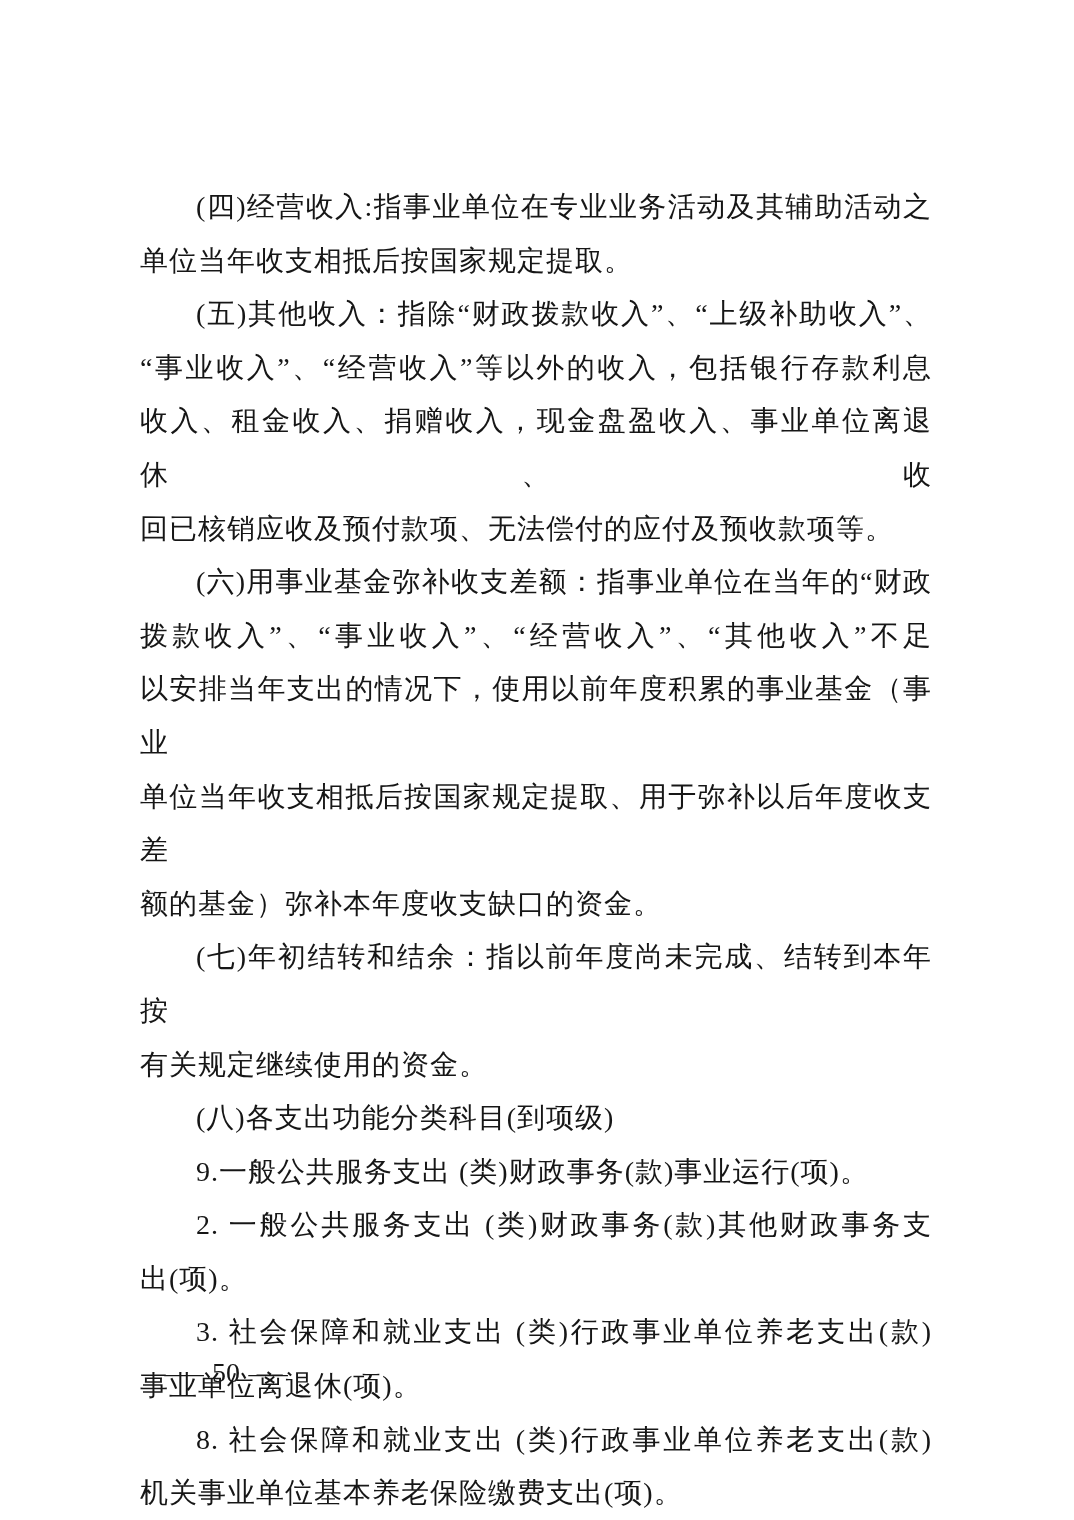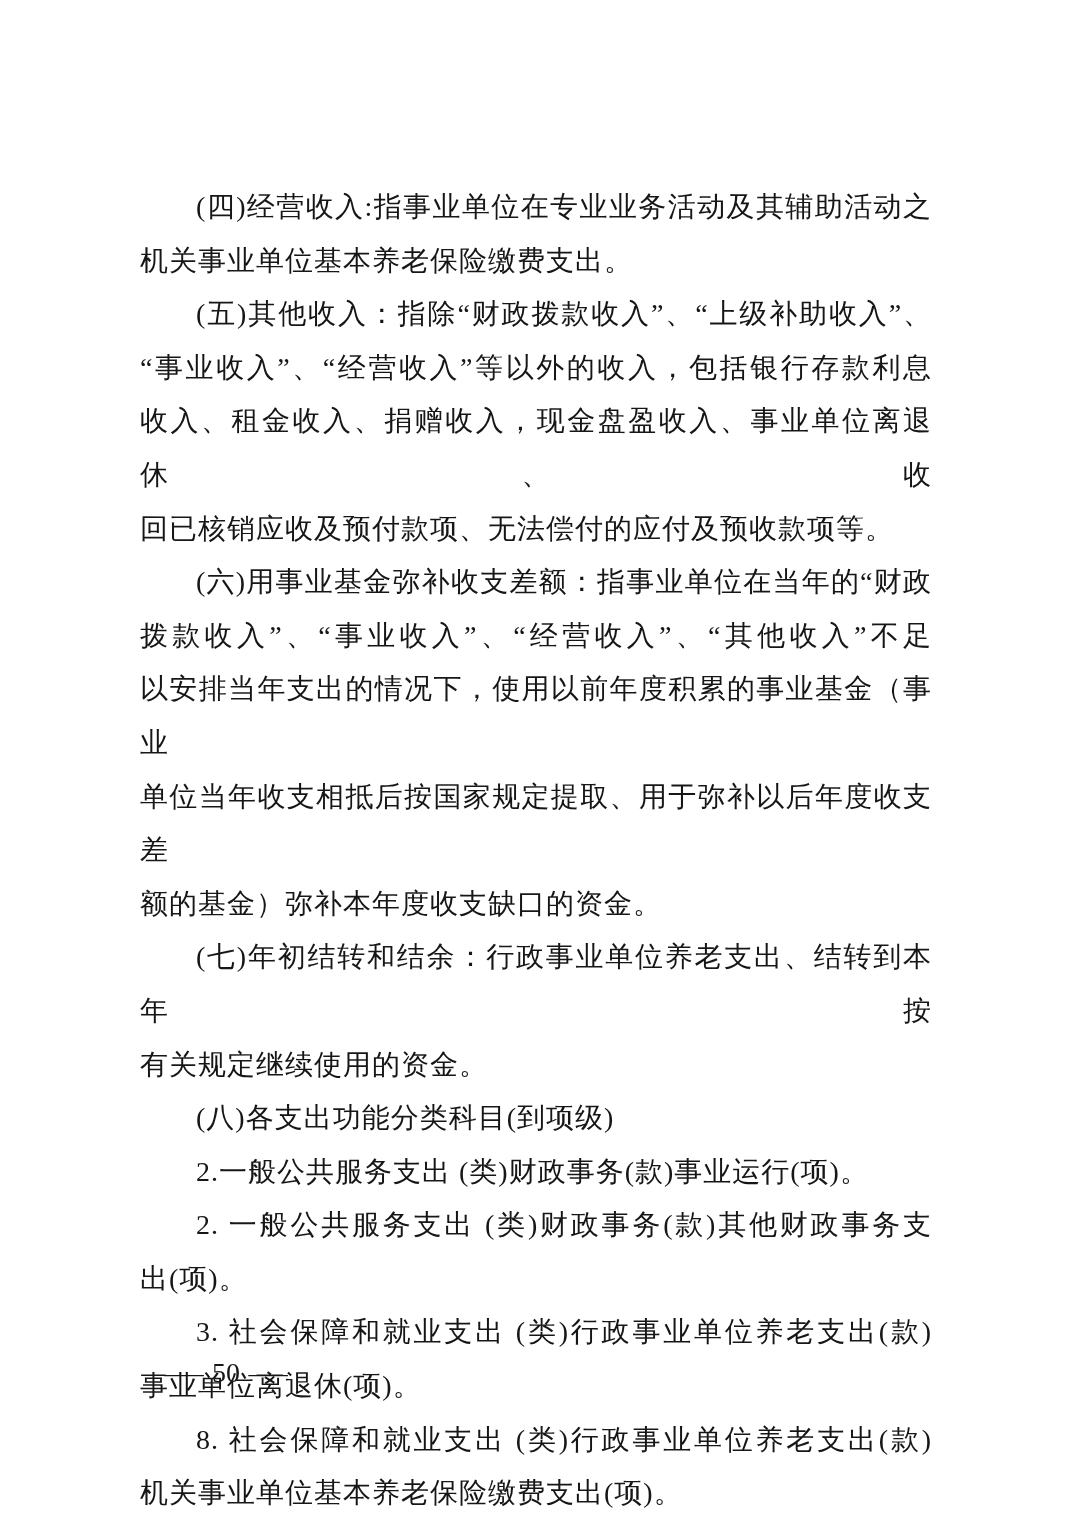--- a/index.html
+++ b/index.html
@@ -55,34 +55,34 @@
     transform: scaleX(1.4);
     display: inline-block;
   }
 </style>
 </head>
 <body>
 
 <div class="page">
   <div class="text-block">
       <div class="line indent fill">(四)经营收入:指事业单位在专业业务活动及其辅助活动之</div>
-      <div class="line">机关事业单位基本养老保险缴费支出。</div>
+      <div class="line">单位当年收支相抵后按国家规定提取。</div>
       <div class="line indent fill">(五)其他收入：指除“财政拨款收入”、“上级补助收入”、</div>
       <div class="line fill">“事业收入”、“经营收入”等以外的收入，包括银行存款利息</div>
       <div class="line fill">收入、租金收入、捐赠收入，现金盘盈收入、事业单位离退休、收</div>
       <div class="line">回已核销应收及预付款项、无法偿付的应付及预收款项等。</div>
       <div class="line indent fill">(六)用事业基金弥补收支差额：指事业单位在当年的“财政</div>
       <div class="line fill">拨款收入”、“事业收入”、“经营收入”、“其他收入”不足</div>
       <div class="line fill">以安排当年支出的情况下，使用以前年度积累的事业基金（事业</div>
       <div class="line fill">单位当年收支相抵后按国家规定提取、用于弥补以后年度收支差</div>
       <div class="line">额的基金）弥补本年度收支缺口的资金。</div>
-      <div class="line indent fill">(七)年初结转和结余：行政事业单位养老支出、结转到本年按</div>
+      <div class="line indent fill">(七)年初结转和结余：指以前年度尚未完成、结转到本年按</div>
       <div class="line">有关规定继续使用的资金。</div>
       <div class="line indent">(八)各支出功能分类科目(到项级)</div>
-      <div class="line indent">2.一般公共服务支出 (类)财政事务(款)事业运行(项)。</div>
+      <div class="line indent">9.一般公共服务支出 (类)财政事务(款)事业运行(项)。</div>
       <div class="line indent fill">2. 一般公共服务支出 (类)财政事务(款)其他财政事务支</div>
       <div class="line">出(项)。</div>
       <div class="line indent fill">3. 社会保障和就业支出 (类)行政事业单位养老支出(款)</div>
       <div class="line">事业单位离退休(项)。</div>
       <div class="line indent fill">8. 社会保障和就业支出 (类)行政事业单位养老支出(款)</div>
       <div class="line">机关事业单位基本养老保险缴费支出(项)。</div>
       <div class="line indent fill">5. 社会保障和就业支出 (类)行政事业单位养老支出(款)</div>
     </div>
   <div class="footer">
     <span class="dash">—</span>

